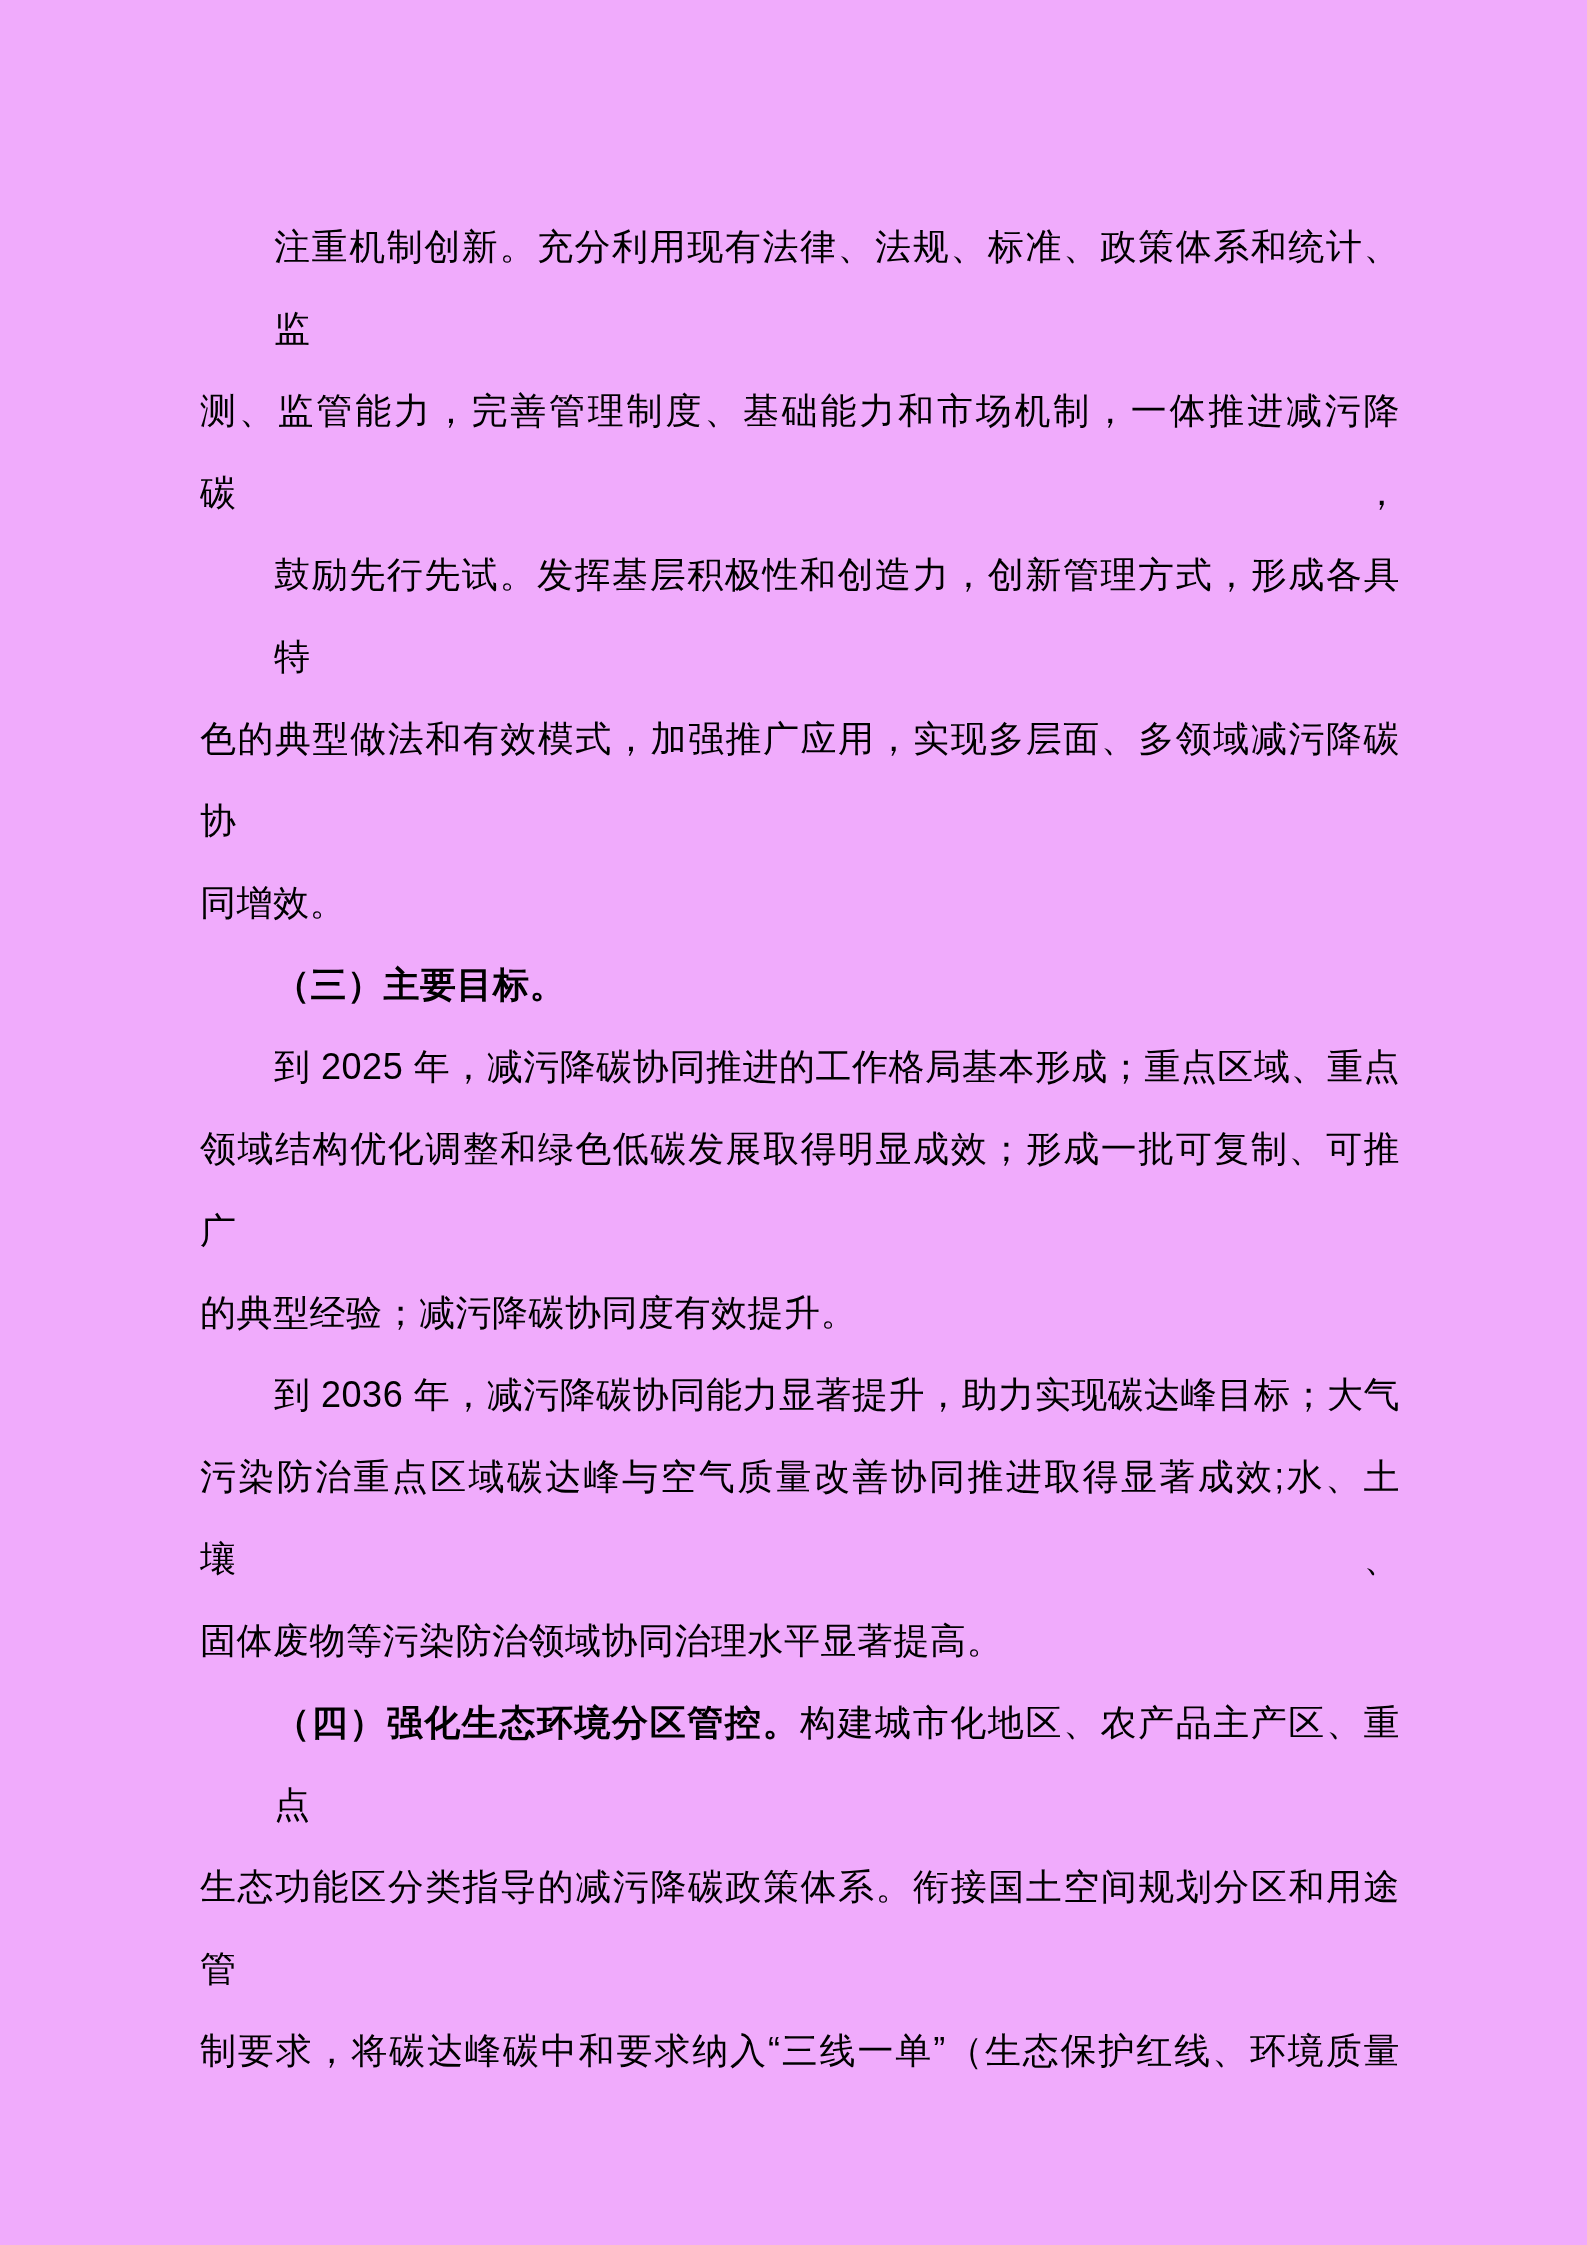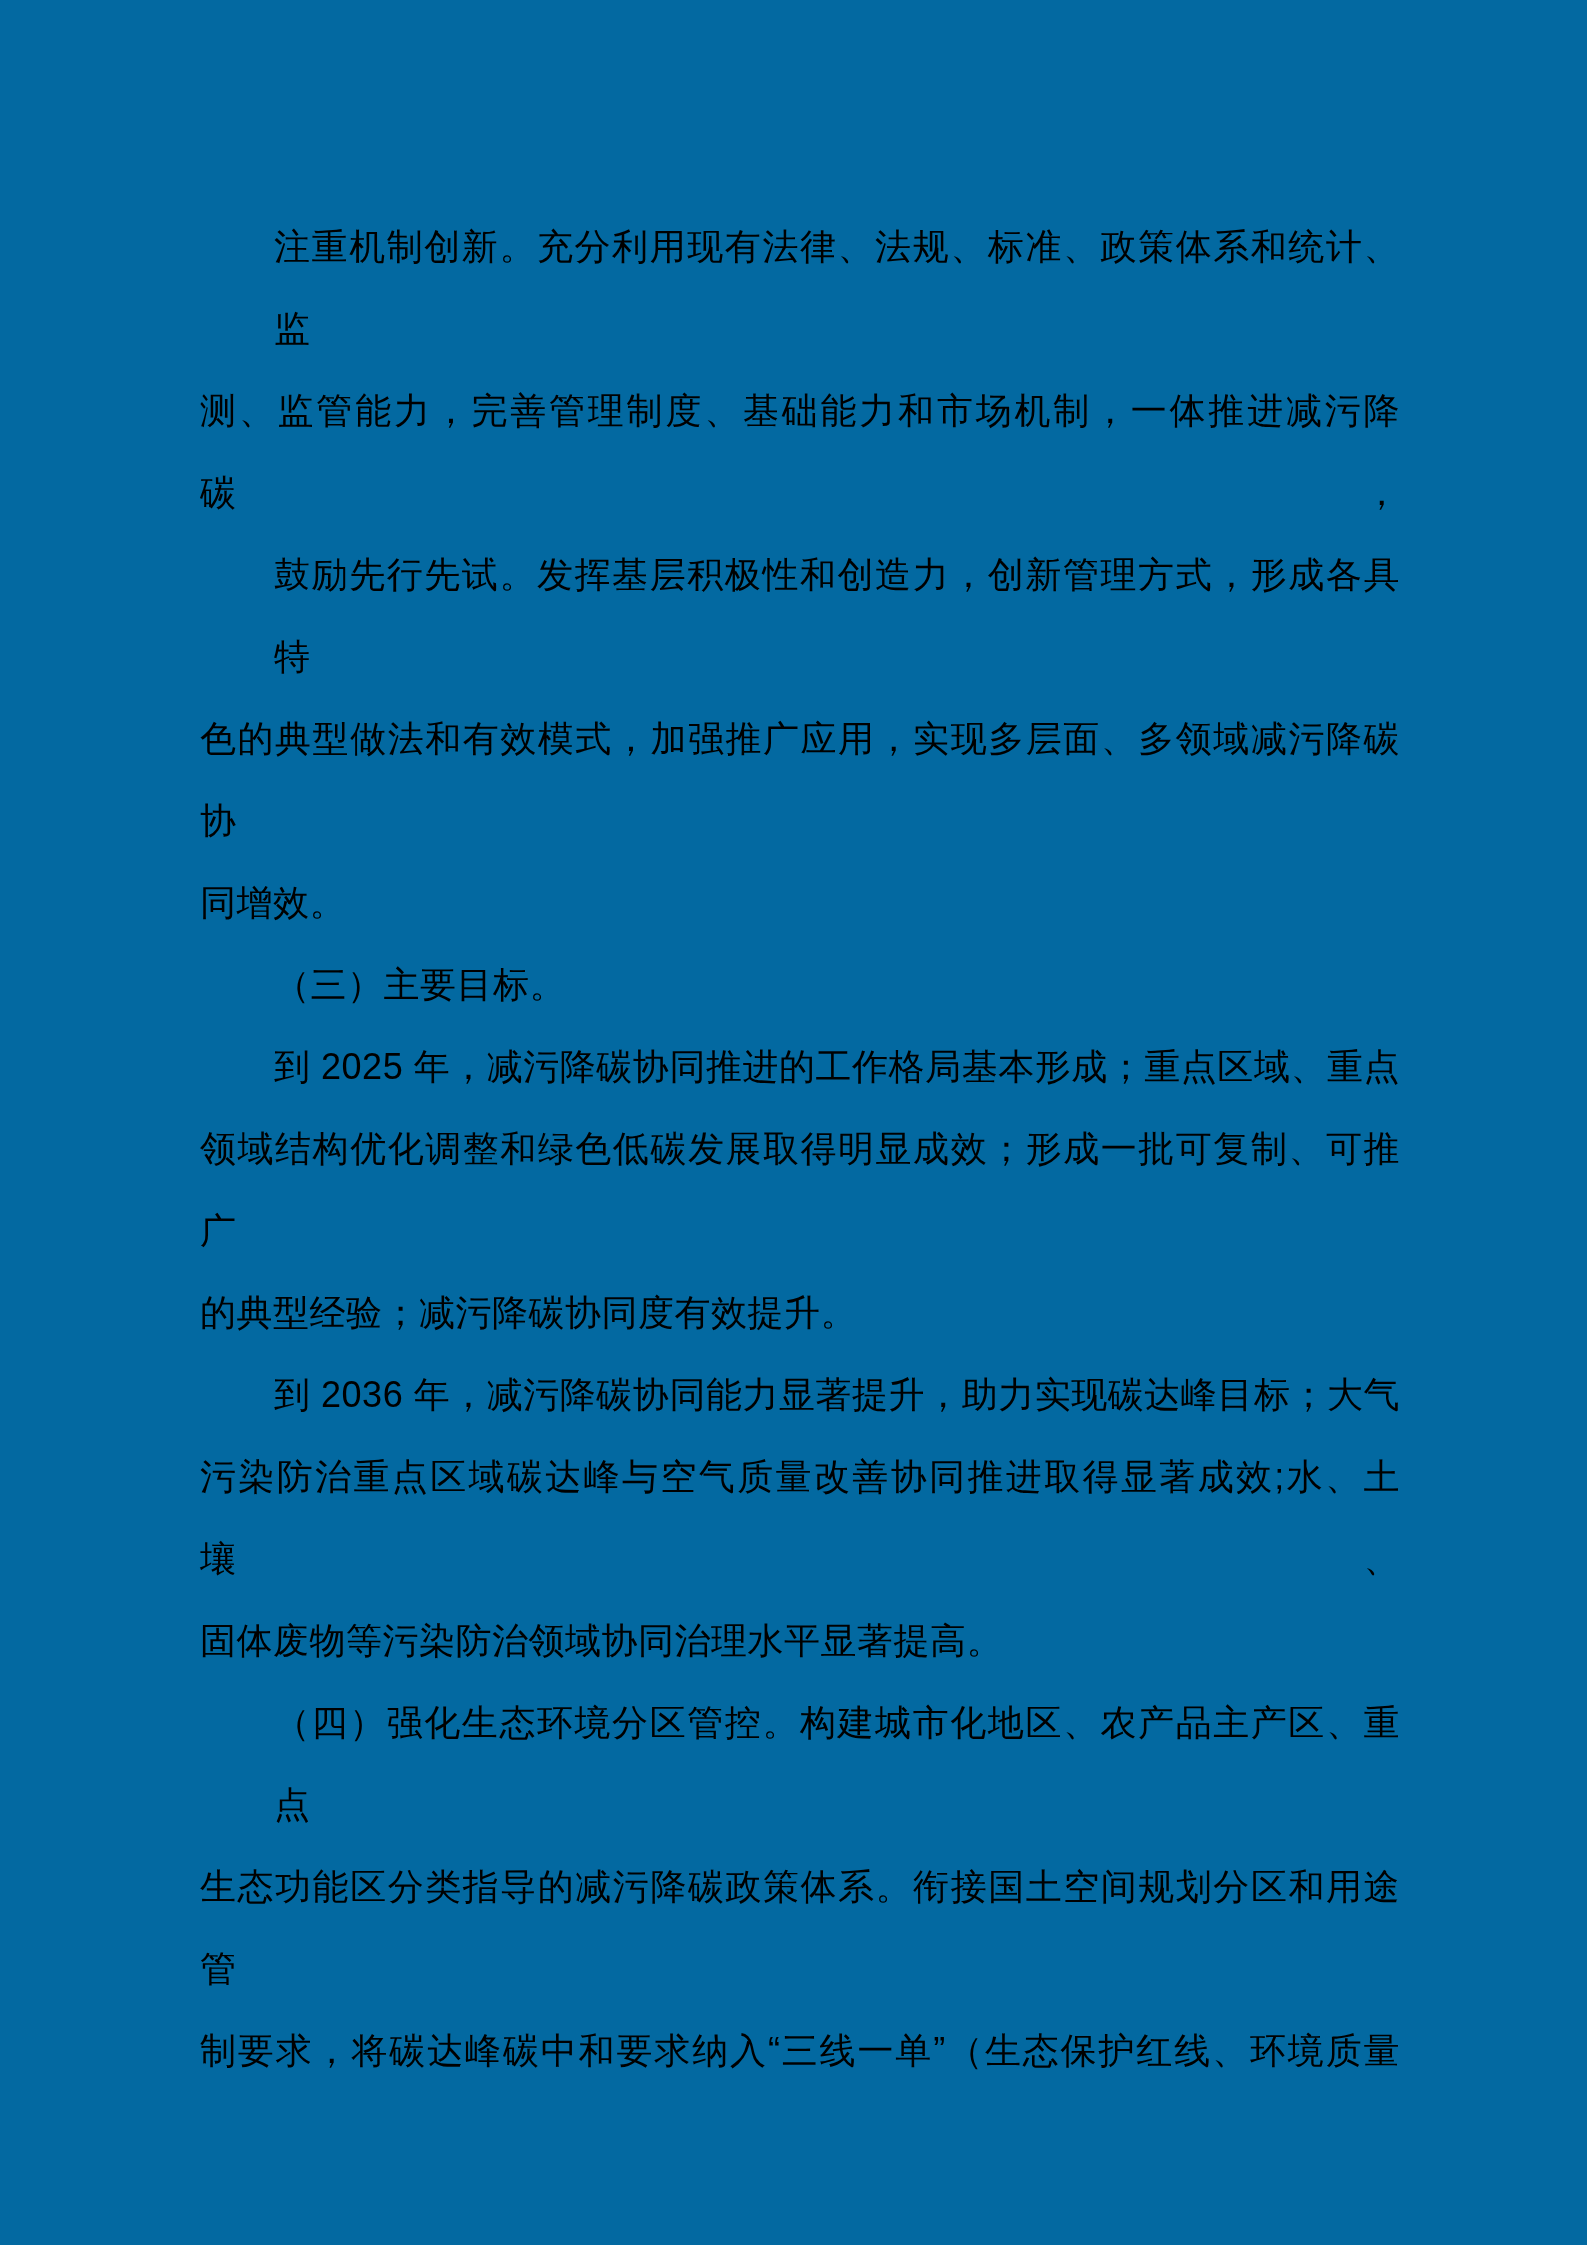--- a/index.html
+++ b/index.html
@@ -4,21 +4,21 @@
 <style>
   html, body {
     margin: 0;
     padding: 0;
     background: #ffffff;
   }
   .page {
     position: relative;
     width: 1587px;
     height: 2245px;
-    background: #0369a1;
+    background: #f0abfc;
     color: #000000;
     overflow: hidden;
   }
   .text-body {
     position: absolute;
     left: 200px;
     top: 206px;
     width: 1200px;
     font-family: "Liberation Sans", "DejaVu Sans", sans-serif;
     font-size: 36px;
@@ -29,21 +29,21 @@
   .block { margin: 0; }
   .line {
     text-align: justify;
     text-justify: inter-ideograph;
     -webkit-text-justify: inter-ideograph;
     white-space: normal;
   }
   .line.fill { text-align-last: justify; }
   .line.end  { text-align-last: left; }
   .line.indent { padding-left: 74px; }
-  .run-bold { font-weight: normal; }
+  .run-bold { font-weight: bold; }
   .block.heading .line { font-weight: bold; }
 </style>
 </head>
 <body>
 
 <div class="page">
   <div class="text-body" id="doc-body">
       <div class="block paragraph">
         <div class="line fill indent"><span class="run">注重机制创新。充分利用现有法律、法规、标准、政策体系和统计、监</span></div>
         <div class="line fill"><span class="run">测、监管能力，完善管理制度、基础能力和市场机制，一体推进减污降碳，</span></div>

